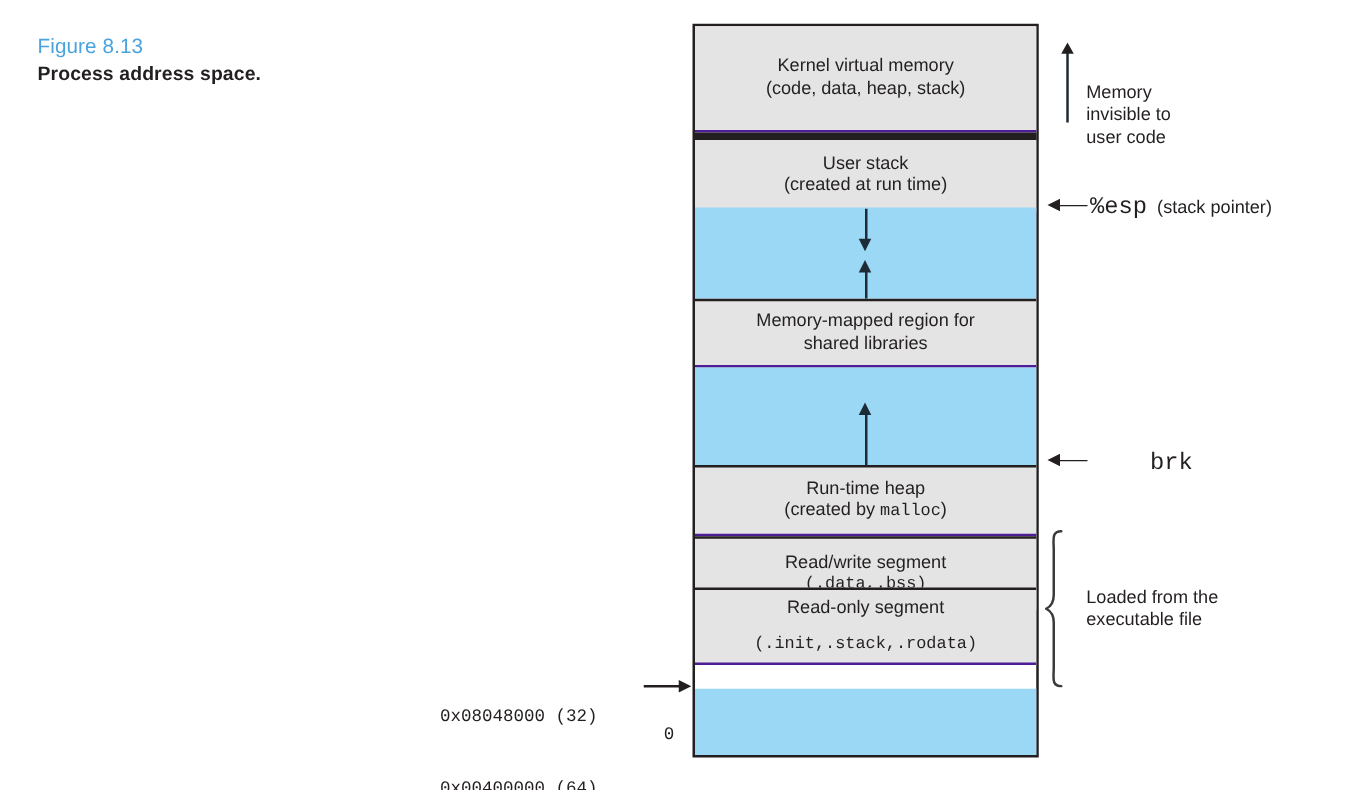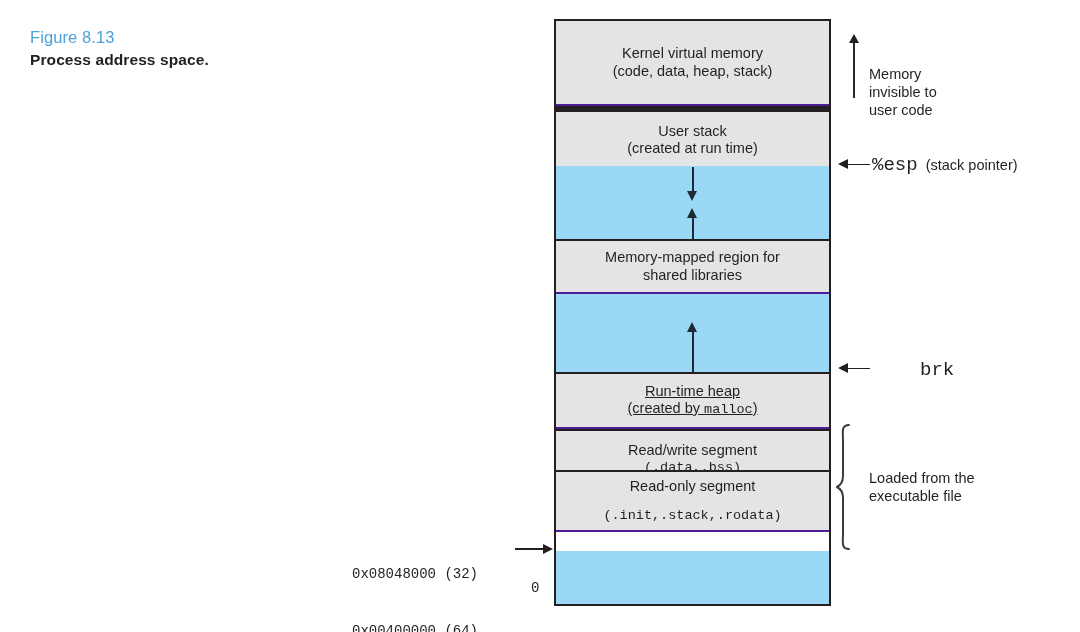--- a/index.html
+++ b/index.html
@@ -179,21 +179,21 @@
 
     <div class="band gray" style="top:218px; height:55px;">
       <div>Memory-mapped region for</div>
       <div>shared libraries</div>
     </div>
 
     <div class="band blue" style="top:273px; height:78px;"></div>
     <div class="vline" style="left:calc(50% - 1px); top:310px; height:41px;"></div>
     <div class="arrowhead-up" style="left:calc(50% - 5.5px); top:301px;"></div>
 
-    <div class="band gray" style="top:351px; height:57px;text-decoration:underline;">
+    <div class="band gray" style="top:351px; height:57px;">
       <div>Run-time heap</div>
       <div><span>(created by </span><span class="mono">malloc</span><span>)</span></div>
     </div>
 
     <div class="band gray" style="top:408px; height:60px;">
       <div>Read/write segment</div>
       <div class="mono">(.data,.bss)</div>
     </div>
 
     <div class="band gray" style="top:449px; height:62px;gap:12px;">

